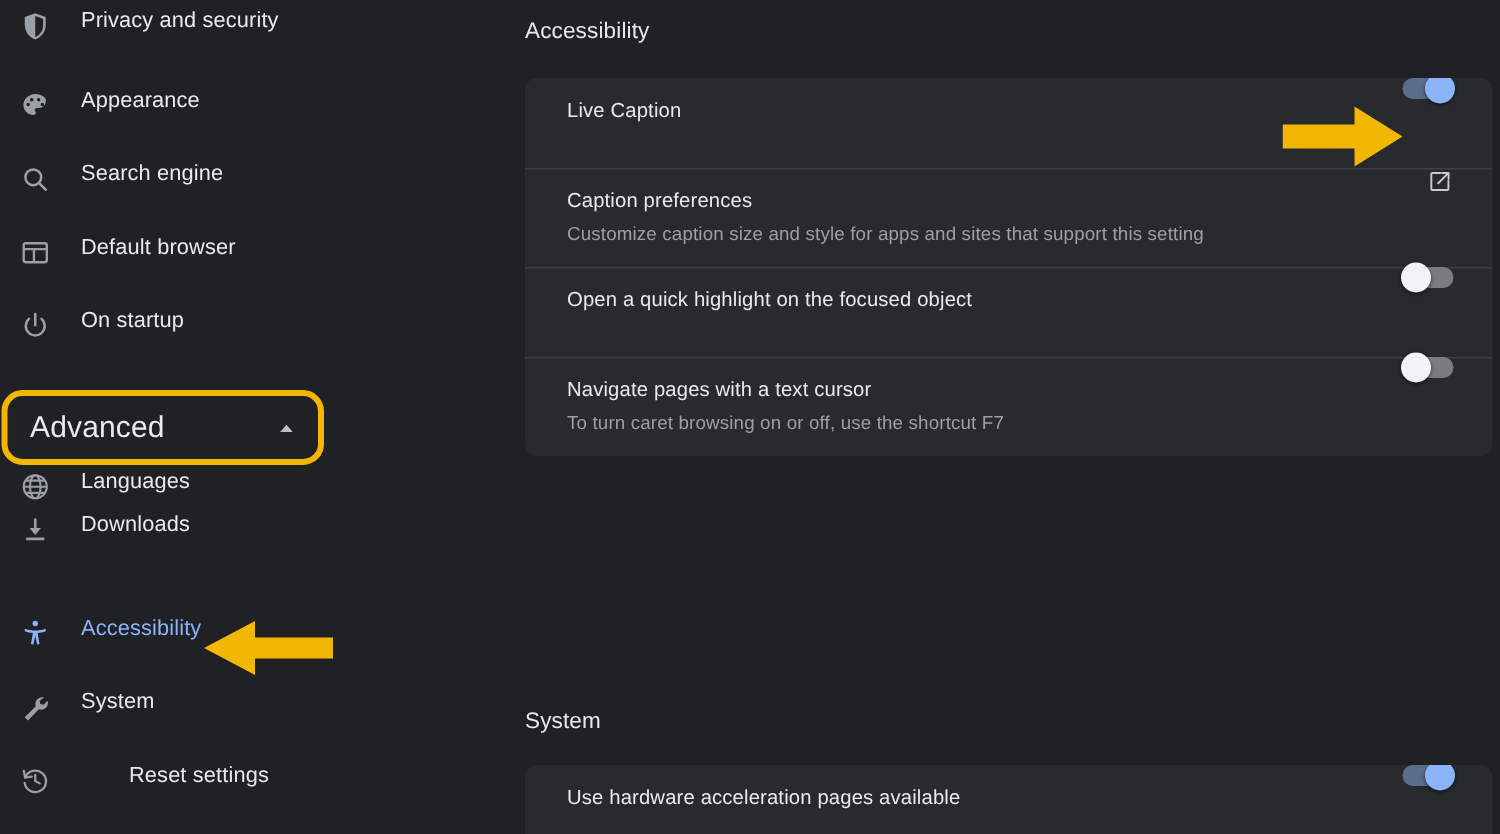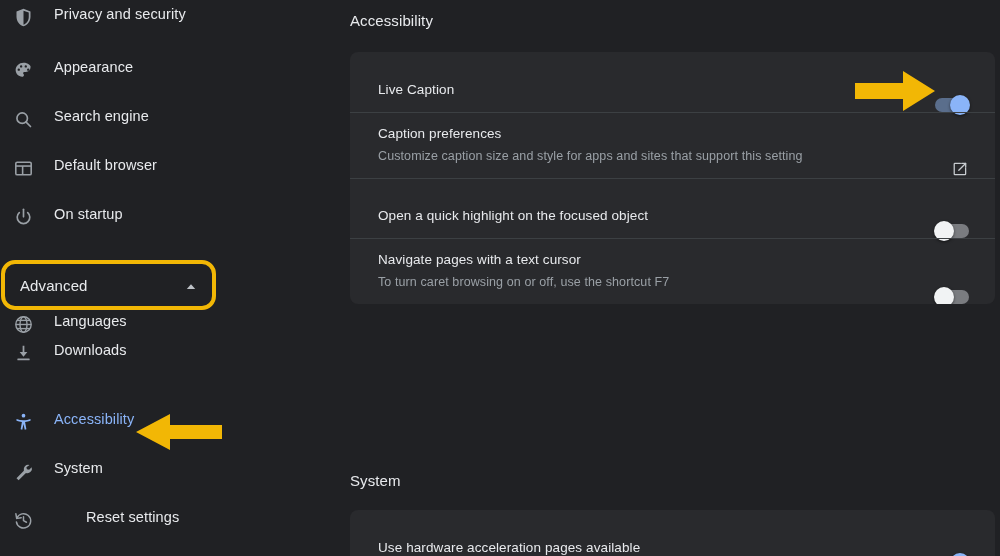--- a/index.html
+++ b/index.html
@@ -68,21 +68,21 @@
     left: 6px;
     top: 264px;
     width: 205px;
     height: 42px;
     display: flex;
     align-items: center;
     cursor: pointer;
   }
   #advanced-row .nav-label {
     margin-left: 14px;
-    font-size: 15px;
+    font-size: 20px;
     color: #e8eaed;
   }
   #advanced-chevron {
     position: absolute;
     right: 14px;
     top: 50%;
     transform: translateY(-50%);
     width: 12px; height: 12px;
     color: #bdc1c6;
   }
@@ -122,21 +122,21 @@
     left: 10px;
     width: 645px;
     background: #292a2d;
     border-radius: 8px;
     overflow: hidden;
   }
 
   .row {
     position: relative;
     display: flex;
-    align-items: flex-end;
+    align-items: flex-start;
     padding: 0 26px 0 28px;
     min-height: 60px;
     gap: 44px;
   }
   .row + .row::before {
     content: "";
     position: absolute;
     left: 0; right: 0; top: 0;
     height: 1px;
     background: #3c4043;

